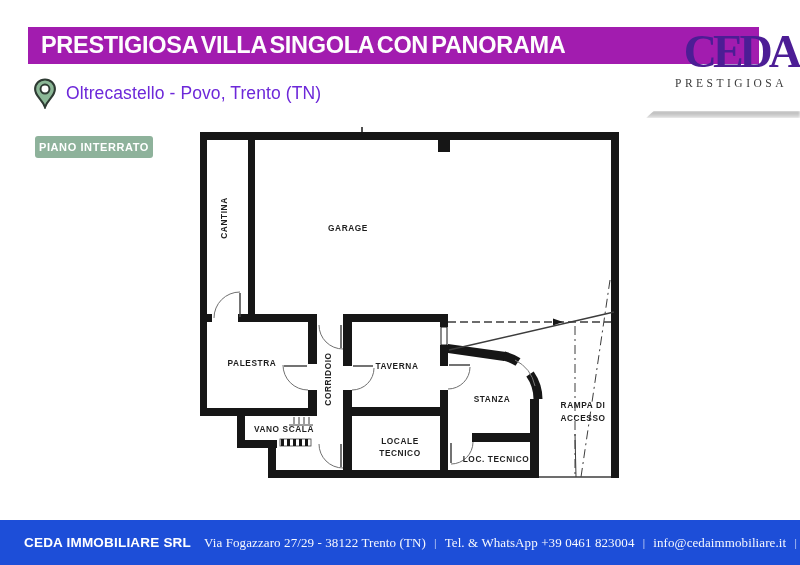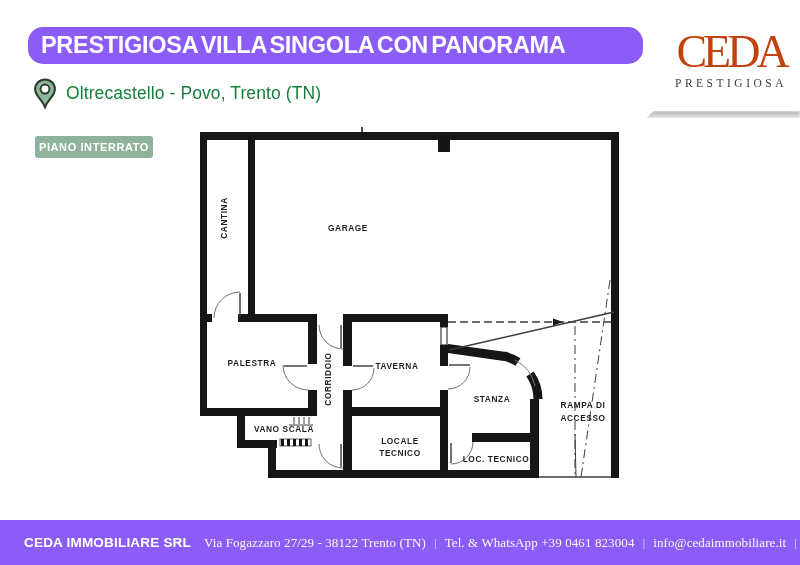--- a/index.html
+++ b/index.html
@@ -1,50 +1,50 @@
 <!DOCTYPE html>
 <html><head>
 <meta charset="utf-8">
 <style>
   html,body{margin:0;padding:0;background:#fff;}
   #page{position:relative;width:800px;height:565px;background:#ffffff;overflow:hidden;
         font-family:"Liberation Sans",sans-serif;}
 
   
-  .title-banner{position:absolute;left:28px;top:27px;width:615px;height:37px;
-      background:#8b5cf6;display:flex;align-items:center;border-radius:15px;}
+  .title-banner{position:absolute;left:28px;top:27px;width:731px;height:37px;
+      background:#a21caf;display:flex;align-items:center;}
   .title-banner h1{margin:0;padding-left:13px;font-size:23.5px;font-weight:bold;
       color:#fdfdfd;letter-spacing:-0.3px;word-spacing:-3px;white-space:nowrap;}
 
   .location-row{position:absolute;left:33px;top:77px;height:32px;display:flex;align-items:center;}
   .pin{width:24px;height:31px;display:block;}
-  .location-text{margin-left:9px;font-size:17.5px;color:#15803d;letter-spacing:0.1px;}
+  .location-text{margin-left:9px;font-size:17.5px;color:#6d28d9;letter-spacing:0.1px;}
 
   .floor-badge{position:absolute;left:35px;top:136px;width:118px;height:22px;
       background:#8eb29b;border-radius:3px;display:flex;align-items:center;justify-content:center;}
   .floor-badge span{font-size:11px;font-weight:bold;color:#ffffff;letter-spacing:0.6px;}
 
   
   .logo{position:absolute;left:664px;top:28px;width:134px;text-align:center;}
-  .logo .brand{font-family:"Liberation Serif",serif;font-weight:normal;font-size:46px;
-      line-height:48px;color:#c2410c;letter-spacing:-4px;}
+  .logo .brand{font-family:"Liberation Serif",serif;font-weight:bold;font-size:46px;
+      line-height:48px;color:#4c1d95;letter-spacing:-4px;text-align:right;}
   .logo .tagline{margin-top:1px;font-family:"Liberation Serif",serif;font-size:11.5px;
       color:#3b3b3b;letter-spacing:3.5px;}
   .logo-shadow{position:absolute;left:646px;top:111px;width:154px;height:7px;
       background:linear-gradient(180deg,#b5b5b5 0%,#dcdcdc 90%);
       clip-path:polygon(5% 0,100% 0,100% 100%,0 100%);
       filter:blur(1.2px);}
 
   
   .plan-svg{position:absolute;left:0;top:0;}
   .plan-svg text{font-family:"Liberation Sans",sans-serif;font-weight:bold;
       fill:#1e1e1e;font-size:8.3px;}
 
   
-  .footer{position:absolute;left:0;top:520px;width:800px;height:45px;background:#8b5cf6;
+  .footer{position:absolute;left:0;top:520px;width:800px;height:45px;background:#1d4ed8;
       display:flex;align-items:center;padding-left:24px;box-sizing:border-box;}
   .footer .company{font-size:13.5px;font-weight:bold;color:#ffffff;letter-spacing:0.2px;
       margin-right:13px;white-space:nowrap;}
   .footer .info{font-size:13px;color:rgba(255,255,255,0.96);letter-spacing:0.1px;
       white-space:nowrap;font-family:Liberation Serif, serif;}
   .footer .sep{font-size:10.5px;color:rgba(255,255,255,0.6);margin:0 8px;}
 </style>
 </head>
 <body>
 

